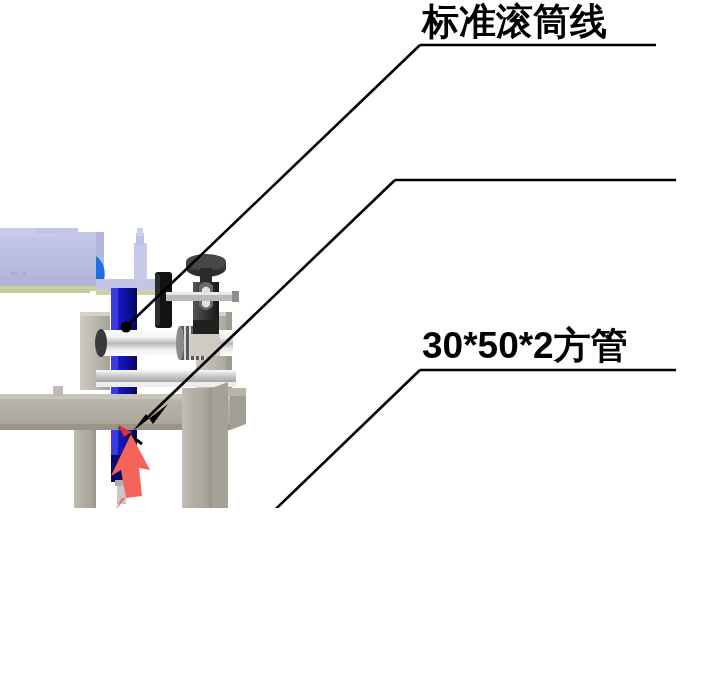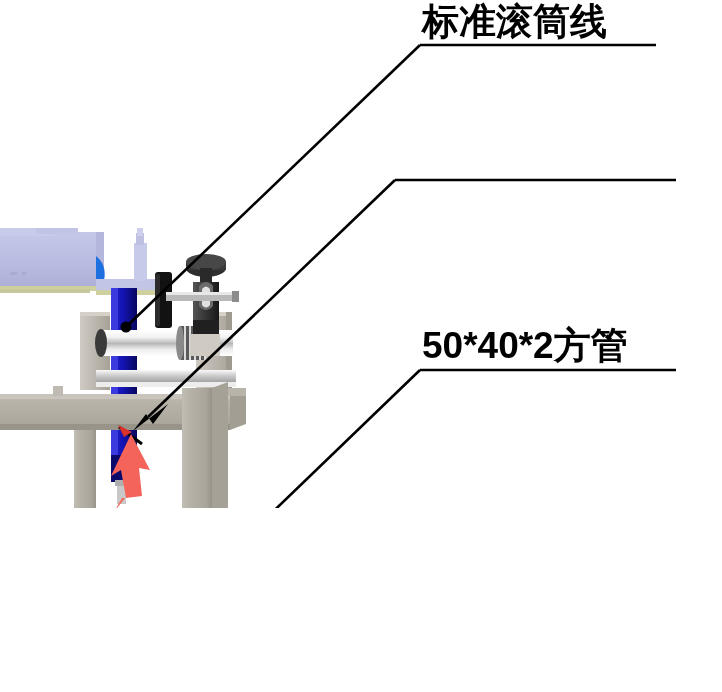--- a/index.html
+++ b/index.html
@@ -259,15 +259,15 @@
                Z" fill="#F4645A" stroke="none"></path>
       <path d="M125 498 L114 512 L122 498 Z" fill="#F4645A" stroke="none"></path>
       <path d="M118 425 L132 432 L124 437 Z" fill="#D8322A" stroke="none"></path>
     </g>
 
   </svg>
 
   <div class="callout-label" id="label-roller-line">标准滚筒线</div>
 
 
-  <div class="callout-label" id="label-square-tube">50*40*2方管</div>
+  <div class="callout-label" id="label-square-tube">30*50*2方管</div>
 
 </div>
 
 </body></html>

